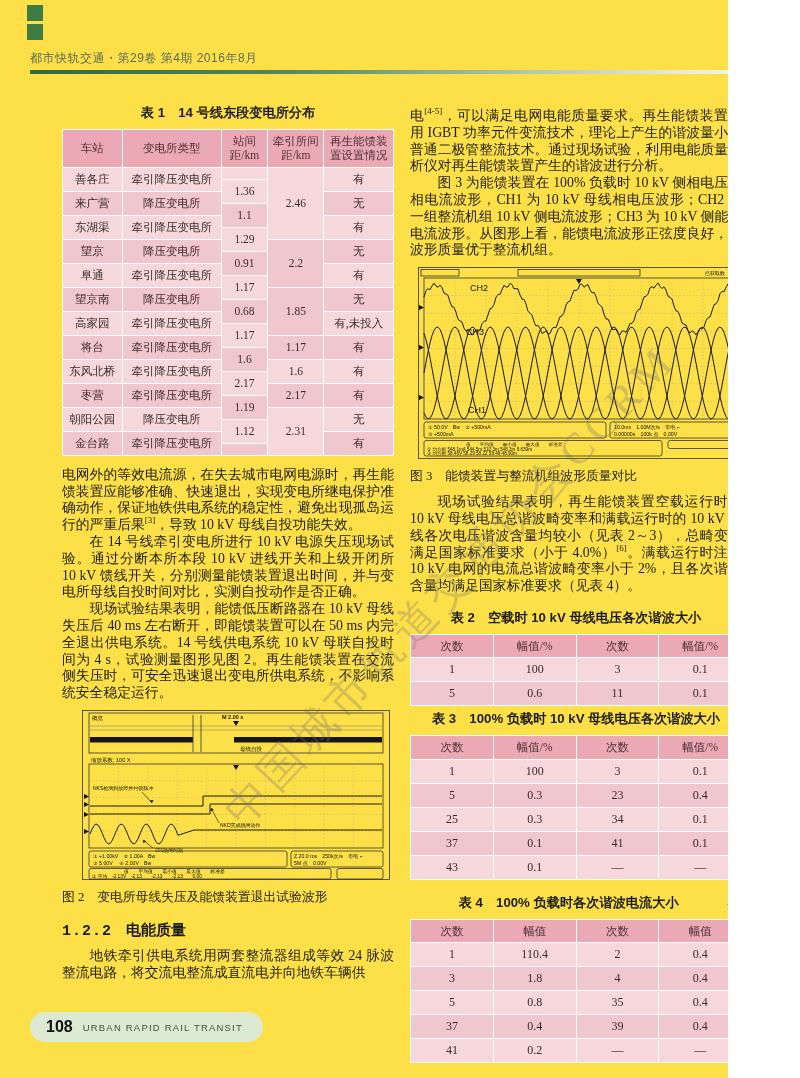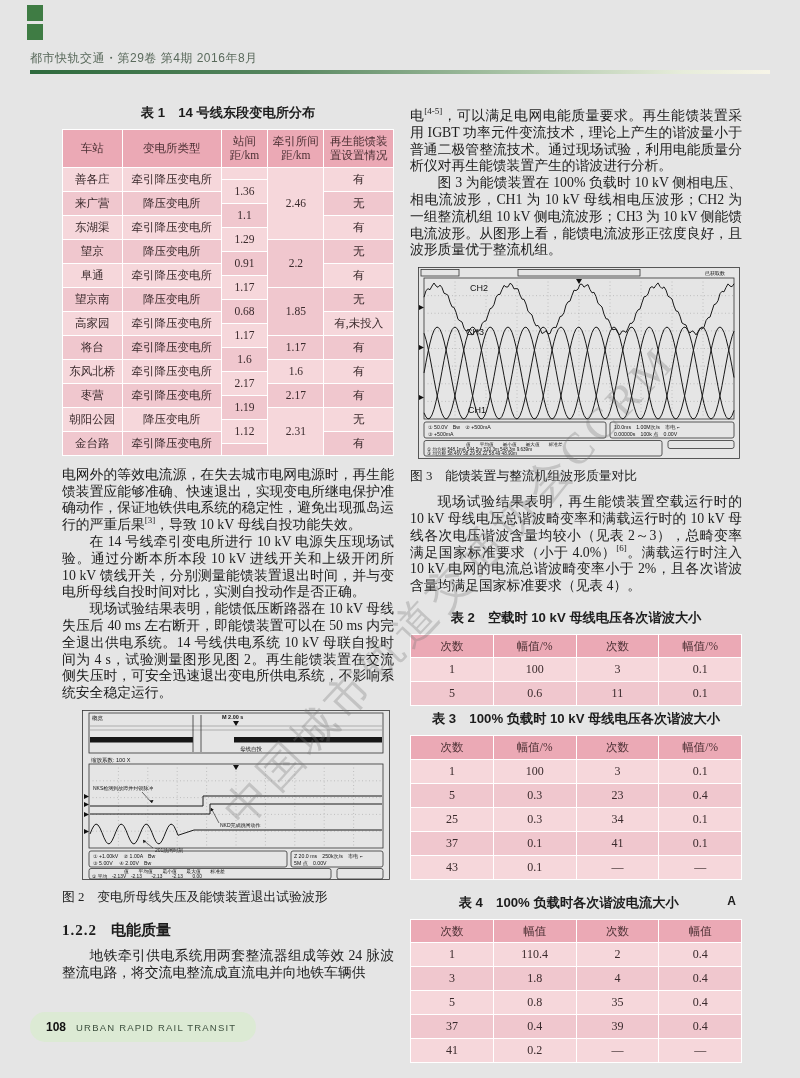--- a/index.html
+++ b/index.html
@@ -1,16 +1,16 @@
 <!DOCTYPE html>
 <html><head>
 <meta charset="utf-8">
 <style>
   html,body{margin:0;padding:0;background:#fff;}
-  .page{position:relative;width:800px;height:1078px;background:#e5e5e5;overflow:hidden;
+  .page{position:relative;width:728px;height:1078px;background:#fde047;overflow:hidden;
         font-family:"Liberation Serif","DejaVu Serif",serif;color:#1c1c1c;}
   .corner-sq{position:absolute;left:27px;width:16px;height:16px;background:#3f7c44;}
   .sq1{top:5px}.sq2{top:24px}
   .header-line{position:absolute;left:30px;top:50px;font-size:12px;color:#5a6a5c;
         font-family:"Liberation Sans","DejaVu Sans",sans-serif;letter-spacing:.5px;}
   .header-rule{position:absolute;left:30px;top:70px;width:740px;height:4px;
         background:linear-gradient(to right,#2e6a3d 0%,#57865f 35%,#a9c3a6 65%,#e6ecda 88%,#f7f5e8 100%);}
   .content{position:absolute;left:62px;top:98px;width:680px;display:flex;gap:16px;}
   .col{width:332px;}
   p.body{font-size:13.8px;line-height:16.8px;text-align:justify;margin:0 0 0 0;}
@@ -24,25 +24,25 @@
         border:1px solid #fff;padding:4px 1px;line-height:1.25;}
   table.pink td{border:1px solid #fff;text-align:center;font-size:11.5px;color:#3a2a2c;
         padding:0 1px;}
   table.t1 tr{height:12px;}
   table.simple td{height:23px;font-size:12px;}
   .p0{background:#f6d7db;margin-left:32px;}.p1{background:#f0c7ce;}
   .figure{margin:8px 0 0 0;}
   .fig-caption{font-size:12.8px;text-align:left;margin:5px 0 0 0;color:#222;
         font-family:Liberation Serif, serif;}
   .sec-head{font-size:15px;font-weight:bold;margin:15px 0 8px 0;
-        font-family:Liberation Serif, serif;}
+        font-family:Liberation Mono, monospace;}
   .sec-head .num{margin-right:14px;letter-spacing:1px;}
   .footer-pill{position:absolute;left:30px;top:1012px;height:30px;background:#dcead4;
         border-radius:16px;display:flex;align-items:center;padding:0 20px 0 16px;}
-  .footer-pill .pn{font-size:12px;font-weight:bold;color:#101010;margin-right:10px;
+  .footer-pill .pn{font-size:16px;font-weight:bold;color:#101010;margin-right:10px;
         font-family:"Liberation Sans","DejaVu Sans",sans-serif;}
   .footer-pill .jn{font-size:9.5px;color:#3c4f3e;letter-spacing:1.2px;
         font-family:"Liberation Sans","DejaVu Sans",sans-serif;}
   .watermark{position:absolute;left:90px;top:556px;width:720px;text-align:center;
         transform:rotate(-47deg);transform-origin:center;font-size:44px;letter-spacing:5px;
         color:rgba(115,115,115,0.30);white-space:nowrap;pointer-events:none;z-index:5;
         font-family:"Liberation Serif","DejaVu Serif",serif;}
   svg text{font-family:"Liberation Sans","DejaVu Sans",sans-serif;fill:#111;}
   svg .wave{fill:none;stroke:#1a1a1a;stroke-width:1;}
   svg .box{fill:none;stroke:#333;stroke-width:0.8;}

